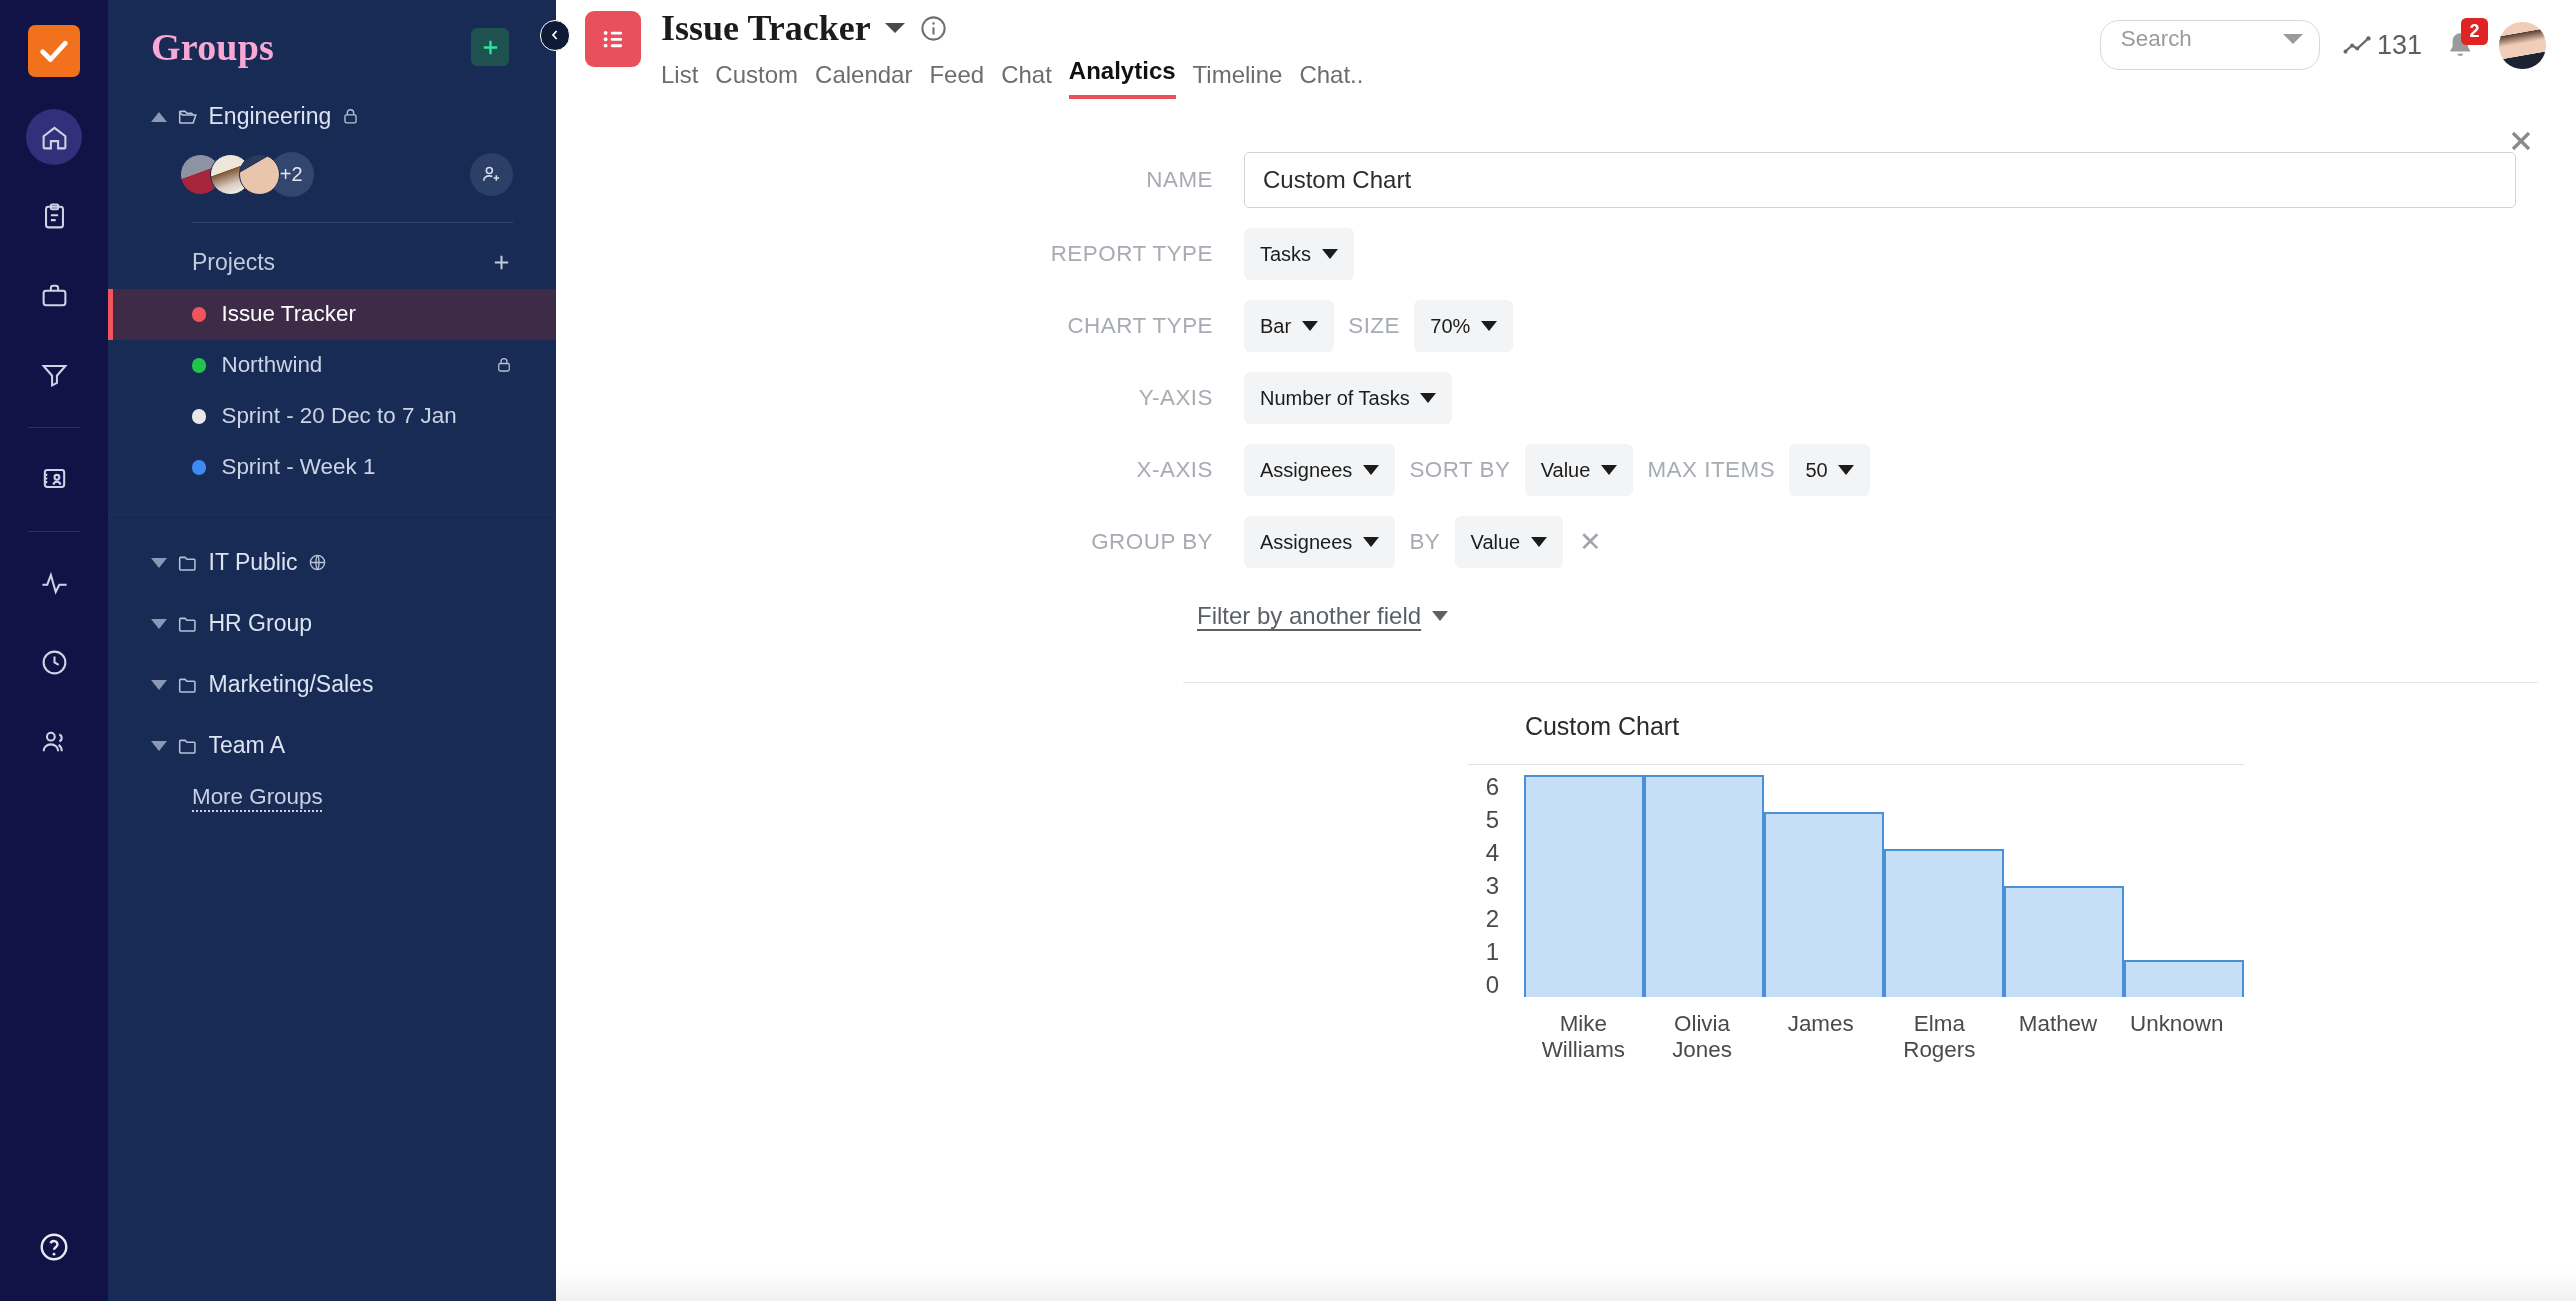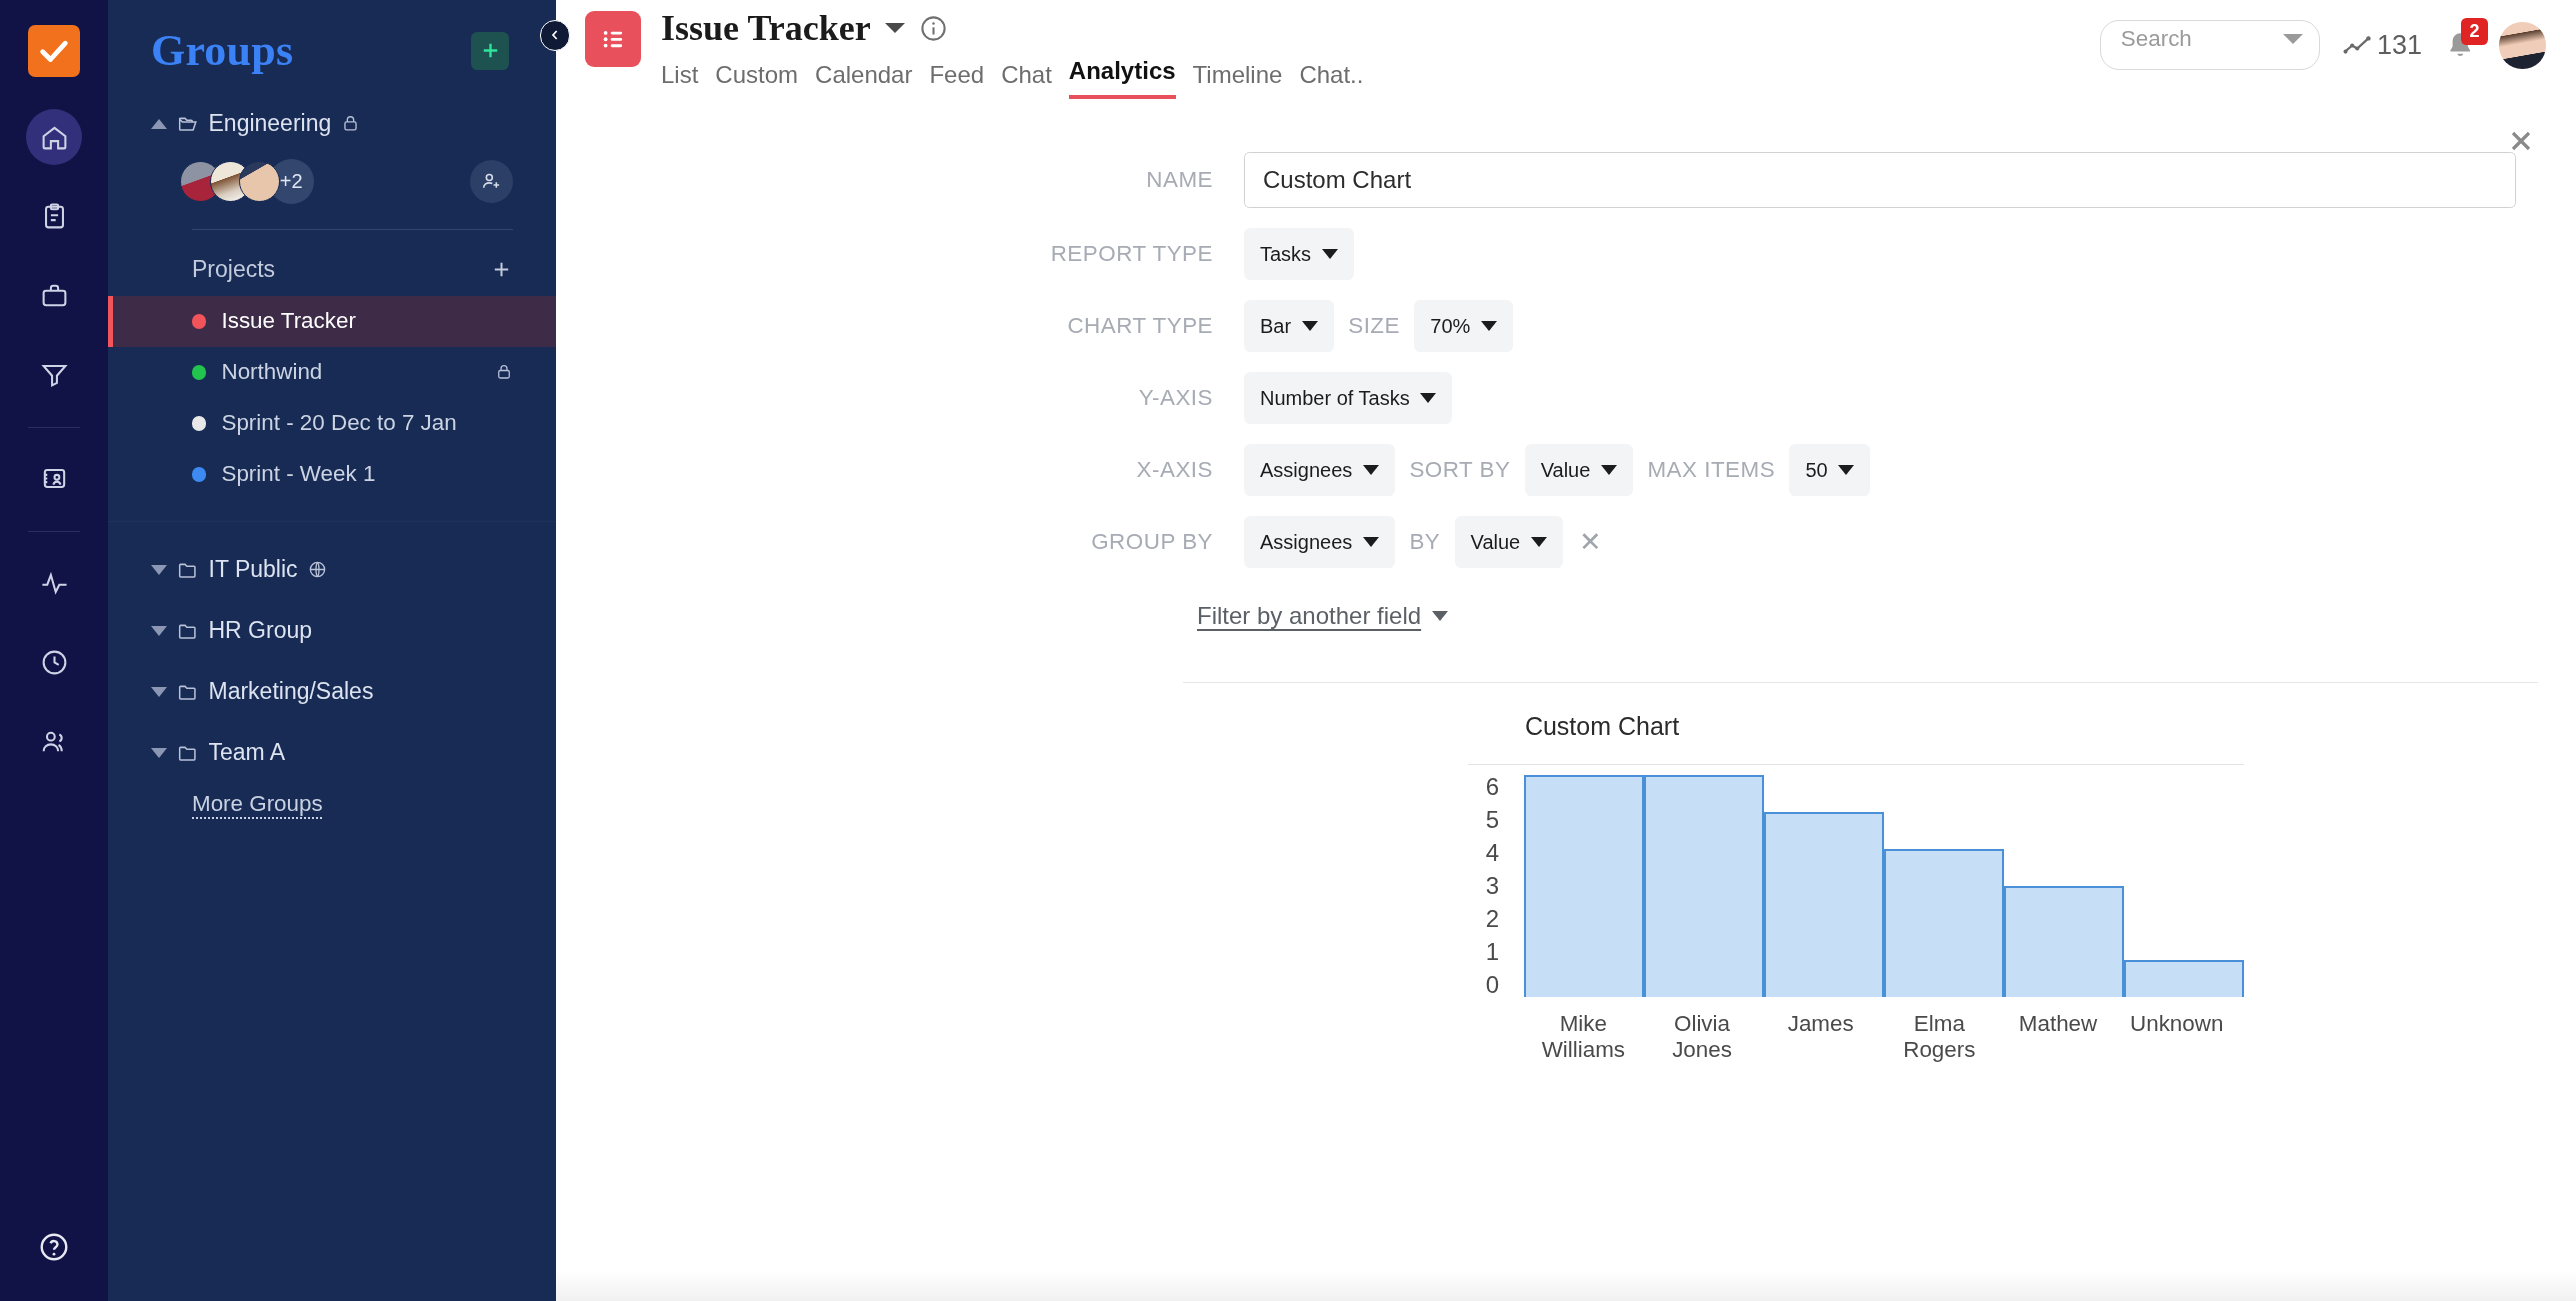--- a/index.html
+++ b/index.html
@@ -35,21 +35,21 @@
 
   
   .side {
     width: 448px; flex: 0 0 448px; background: #172b54; height: 1302px;
     position: relative; color: #dfe4ef;
   }
   .side-head {
     display: flex; align-items: center; justify-content: space-between;
     padding: 25px 43px 0 43px;
   }
-  .side-title { font-family: "Liberation Serif", serif; font-size: 44px; font-weight: 700; color: #3b82f6; letter-spacing: 0.2px;}
+  .side-title { font-family: "Liberation Serif", serif; font-size: 38px; font-weight: 700; color: #f9a8d4; letter-spacing: 0.2px;}
   .add-group-btn {
     width: 38px; height: 38px; border-radius: 6.3px; background: #1d5250;
     display: flex; align-items: center; justify-content: center; cursor: pointer;
     margin-right: 3.6px;
   }
   .add-group-btn svg { width: 23px; height: 23px; stroke: #2ee59d; stroke-width: 2.4; fill:none;}
   .collapse-btn {
     position: absolute; right: -14.3px; top: 20px; width: 30.5px; height: 30.5px;
     border-radius: 15.2px; background: #0e1a36; border: 1.8px solid #ffffff;
     display: flex; align-items: center; justify-content: center; cursor: pointer; z-index: 20;

